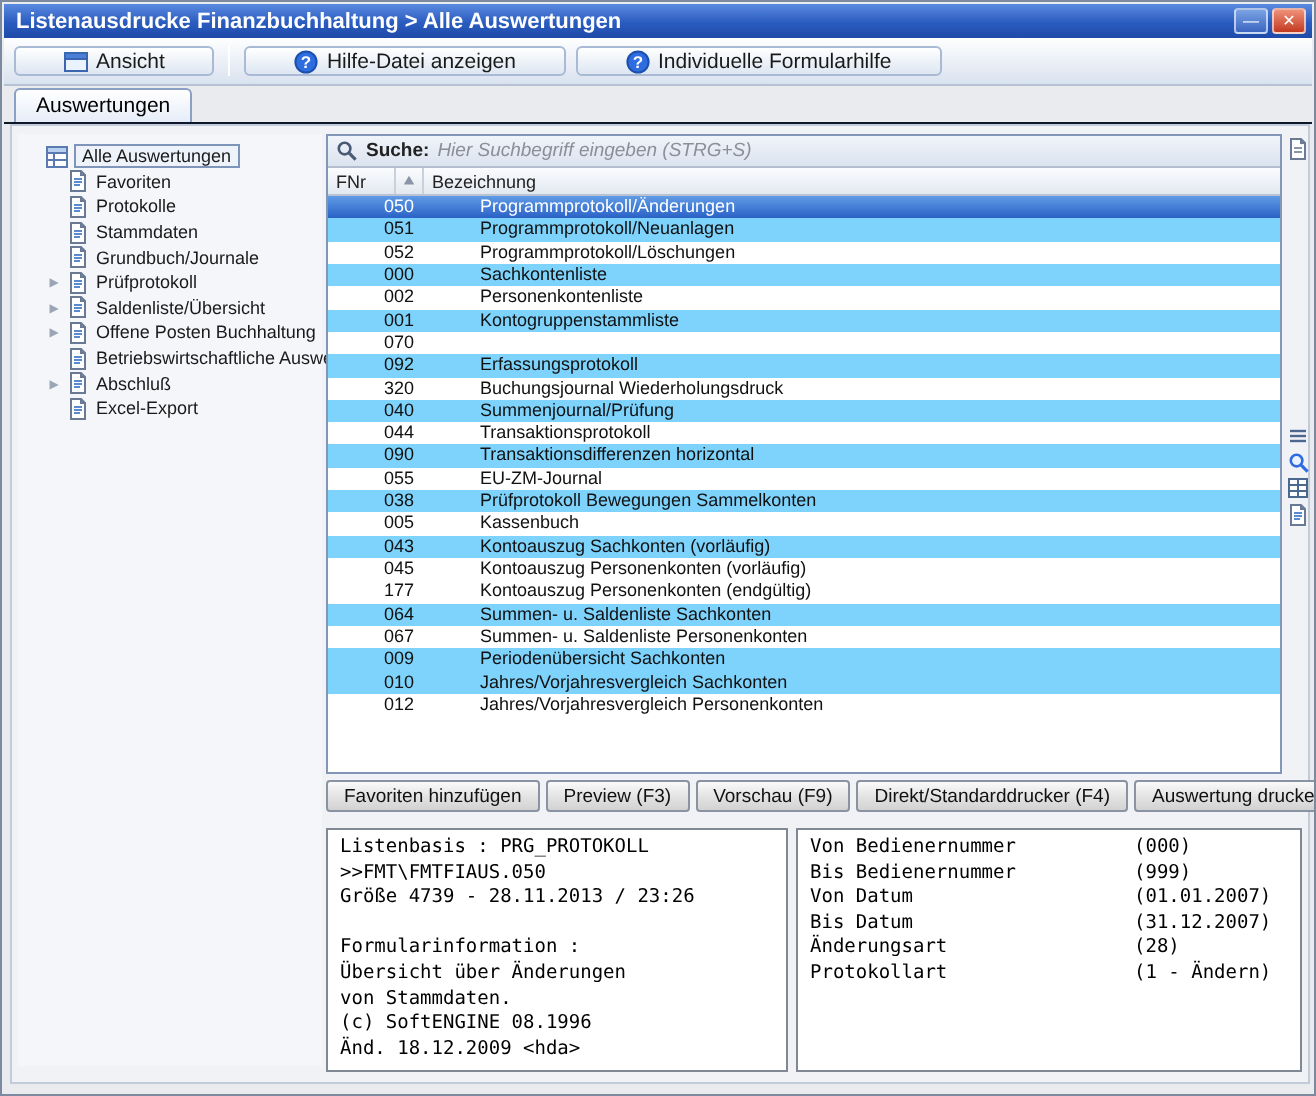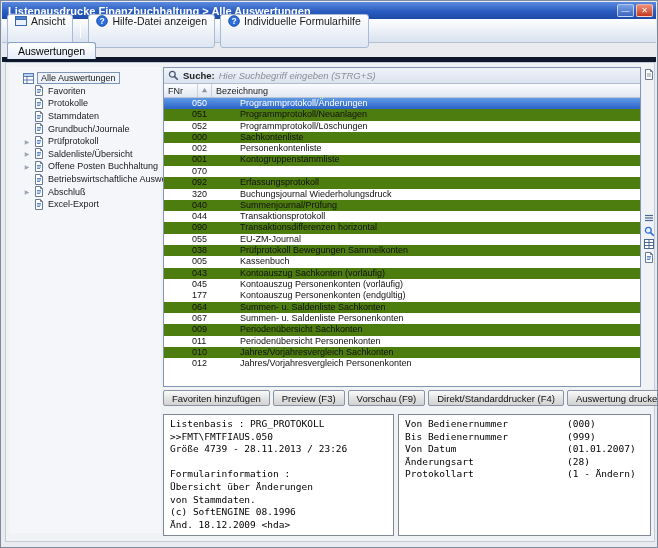--- a/index.html
+++ b/index.html
@@ -16,29 +16,29 @@
   .win-btns { display:flex; gap:2px; }
   .wbtn { width:17px; height:13px; font-size:8px; color:#fff; display:flex; align-items:center;
           justify-content:center; border:1px solid rgba(255,255,255,.6); border-radius:2px; }
   .wbtn.min { background:linear-gradient(#7aa2e4,#3a66c0); }
   .wbtn.close { background:linear-gradient(#ef9078,#c23a20); }
 
   
   .toolbar { position:absolute; left:1px; top:18px; right:1px; height:24px;
              background:linear-gradient(#fefefe,#d9e2f0); border-bottom:1px solid #b6c2d4;
              display:flex; align-items:center; padding:0 5px; gap:5px; }
-  .tbtn { display:inline-flex; align-items:flex-start; gap:4px; height:34px; padding:0 7px;
+  .tbtn { display:inline-flex; align-items:flex-end; gap:4px; height:15px; padding:0 24px;
           font-size:10.5px; color:#1a1a1a; background:linear-gradient(#ffffff,#dde6f2);
           border:1px solid #a8bad4; border-radius:3px; white-space:nowrap; }
   .tsep { width:1px; height:15px; background:#a8b4c6; border-right:1px solid #fff; margin:0 2px; }
   .icn { display:inline-flex; align-items:center; }
 
   
   .tabstrip { position:absolute; left:1px; top:42px; right:1px; height:19px; padding-left:5px;
-              border-bottom:5px solid #0f172a; display:flex; align-items:center; }
+              border-bottom:1px solid #0f172a; display:flex; align-items:center; }
   .tab { height:17px; line-height:16px; padding:0 10px; font-size:10.5px;
          background:linear-gradient(#ffffff,#e6edf8); border:1px solid #8aa0c4; border-bottom:none;
          border-radius:3px 3px 0 0; }
 
   .page-panel { position:absolute; left:4px; top:61px; width:650px; height:480px;
                 border:1px solid #c2cbd8; background:#f0f2f5; }
 
   
   .tree { position:absolute; left:8px; top:66px; width:152px; height:466px;
           background:#f4f6f9; font-size:9px; color:#1a1a1a; padding-top:5px; }
@@ -59,21 +59,21 @@
                   font-style:italic; color:#444; font-family:inherit; }
   .search-input::placeholder { color:#8a8f98; font-style:italic; opacity:1; }
   .thead { height:14px; display:flex; background:linear-gradient(#fbfcfe,#e2e8f1);
            border-bottom:1px solid #b8c2d2; font-size:9px; color:#222; }
   .th { display:flex; align-items:center; padding:0 4px; border-right:1px solid #c8d0dc; }
   .th.fnr { width:34px; flex:none; }
   .th.mini { width:14px; flex:none; justify-content:center; padding:0; }
   .th.bez { flex:1; border-right:none; }
   .tbody { position:relative; background:#fff; }
   .tr { display:flex; height:11.32px; line-height:11.4px; font-size:9px; color:#111;padding-left:24px; }
-  .tr.alt { background:#4d7c0f;align-items:flex-end; }
+  .tr.alt { background:#7dd3fc; }
   .tr.sel { background:linear-gradient(#5f9be6,#2a62c6); color:#fff; }
   .td { padding:0 4px; white-space:nowrap; overflow:hidden; }
   .td.fnr { width:34px; flex:none; }
   .td.mini { width:14px; flex:none; padding:0; }
   .td.bez { flex:1; }
 
   
   .side-strip { position:absolute; left:642px; top:66px; width:13px; height:320px; }
   .sicon { position:absolute; left:1px; width:11px; height:11px; display:inline-flex; }
 
@@ -406,25 +406,20 @@
         </div>
         <div class="tr">
           <span class="td fnr">067</span>
           <span class="td mini"></span>
           <span class="td bez">Summen- u. Saldenliste Personenkonten</span>
         </div>
         <div class="tr alt">
           <span class="td fnr">009</span>
           <span class="td mini"></span>
           <span class="td bez">Periodenübersicht Sachkonten</span>
-        </div>
-        <div class="tr">
-          <span class="td fnr">011</span>
-          <span class="td mini"></span>
-          <span class="td bez">Periodenübersicht Personenkonten</span>
         </div>
         <div class="tr alt">
           <span class="td fnr">010</span>
           <span class="td mini"></span>
           <span class="td bez">Jahres/Vorjahresvergleich Sachkonten</span>
         </div>
         <div class="tr">
           <span class="td fnr">012</span>
           <span class="td mini"></span>
           <span class="td bez">Jahres/Vorjahresvergleich Personenkonten</span>
@@ -489,17 +484,18 @@
       <div class="iline">Formularinformation :</div>
       <div class="iline">Übersicht über Änderungen</div>
       <div class="iline">von Stammdaten.</div>
       <div class="iline">(c) SoftENGINE 08.1996</div>
       <div class="iline">Änd. 18.12.2009 &lt;hda&gt;</div>
     </div>
   <div class="info right" id="info-right">
       <div class="irow"><span class="ilabel">Von Bedienernummer</span><span class="ivalue">(000)</span></div>
       <div class="irow"><span class="ilabel">Bis Bedienernummer</span><span class="ivalue">(999)</span></div>
       <div class="irow"><span class="ilabel">Von Datum</span><span class="ivalue">(01.01.2007)</span></div>
+      <div class="irow"><span class="ilabel">Bis Datum</span><span class="ivalue">(31.12.2007)</span></div>
       <div class="irow"><span class="ilabel">Änderungsart</span><span class="ivalue">(28)</span></div>
       <div class="irow"><span class="ilabel">Protokollart</span><span class="ivalue">(1 - Ändern)</span></div>
     </div>
 
 </div>
 
 </body></html>

